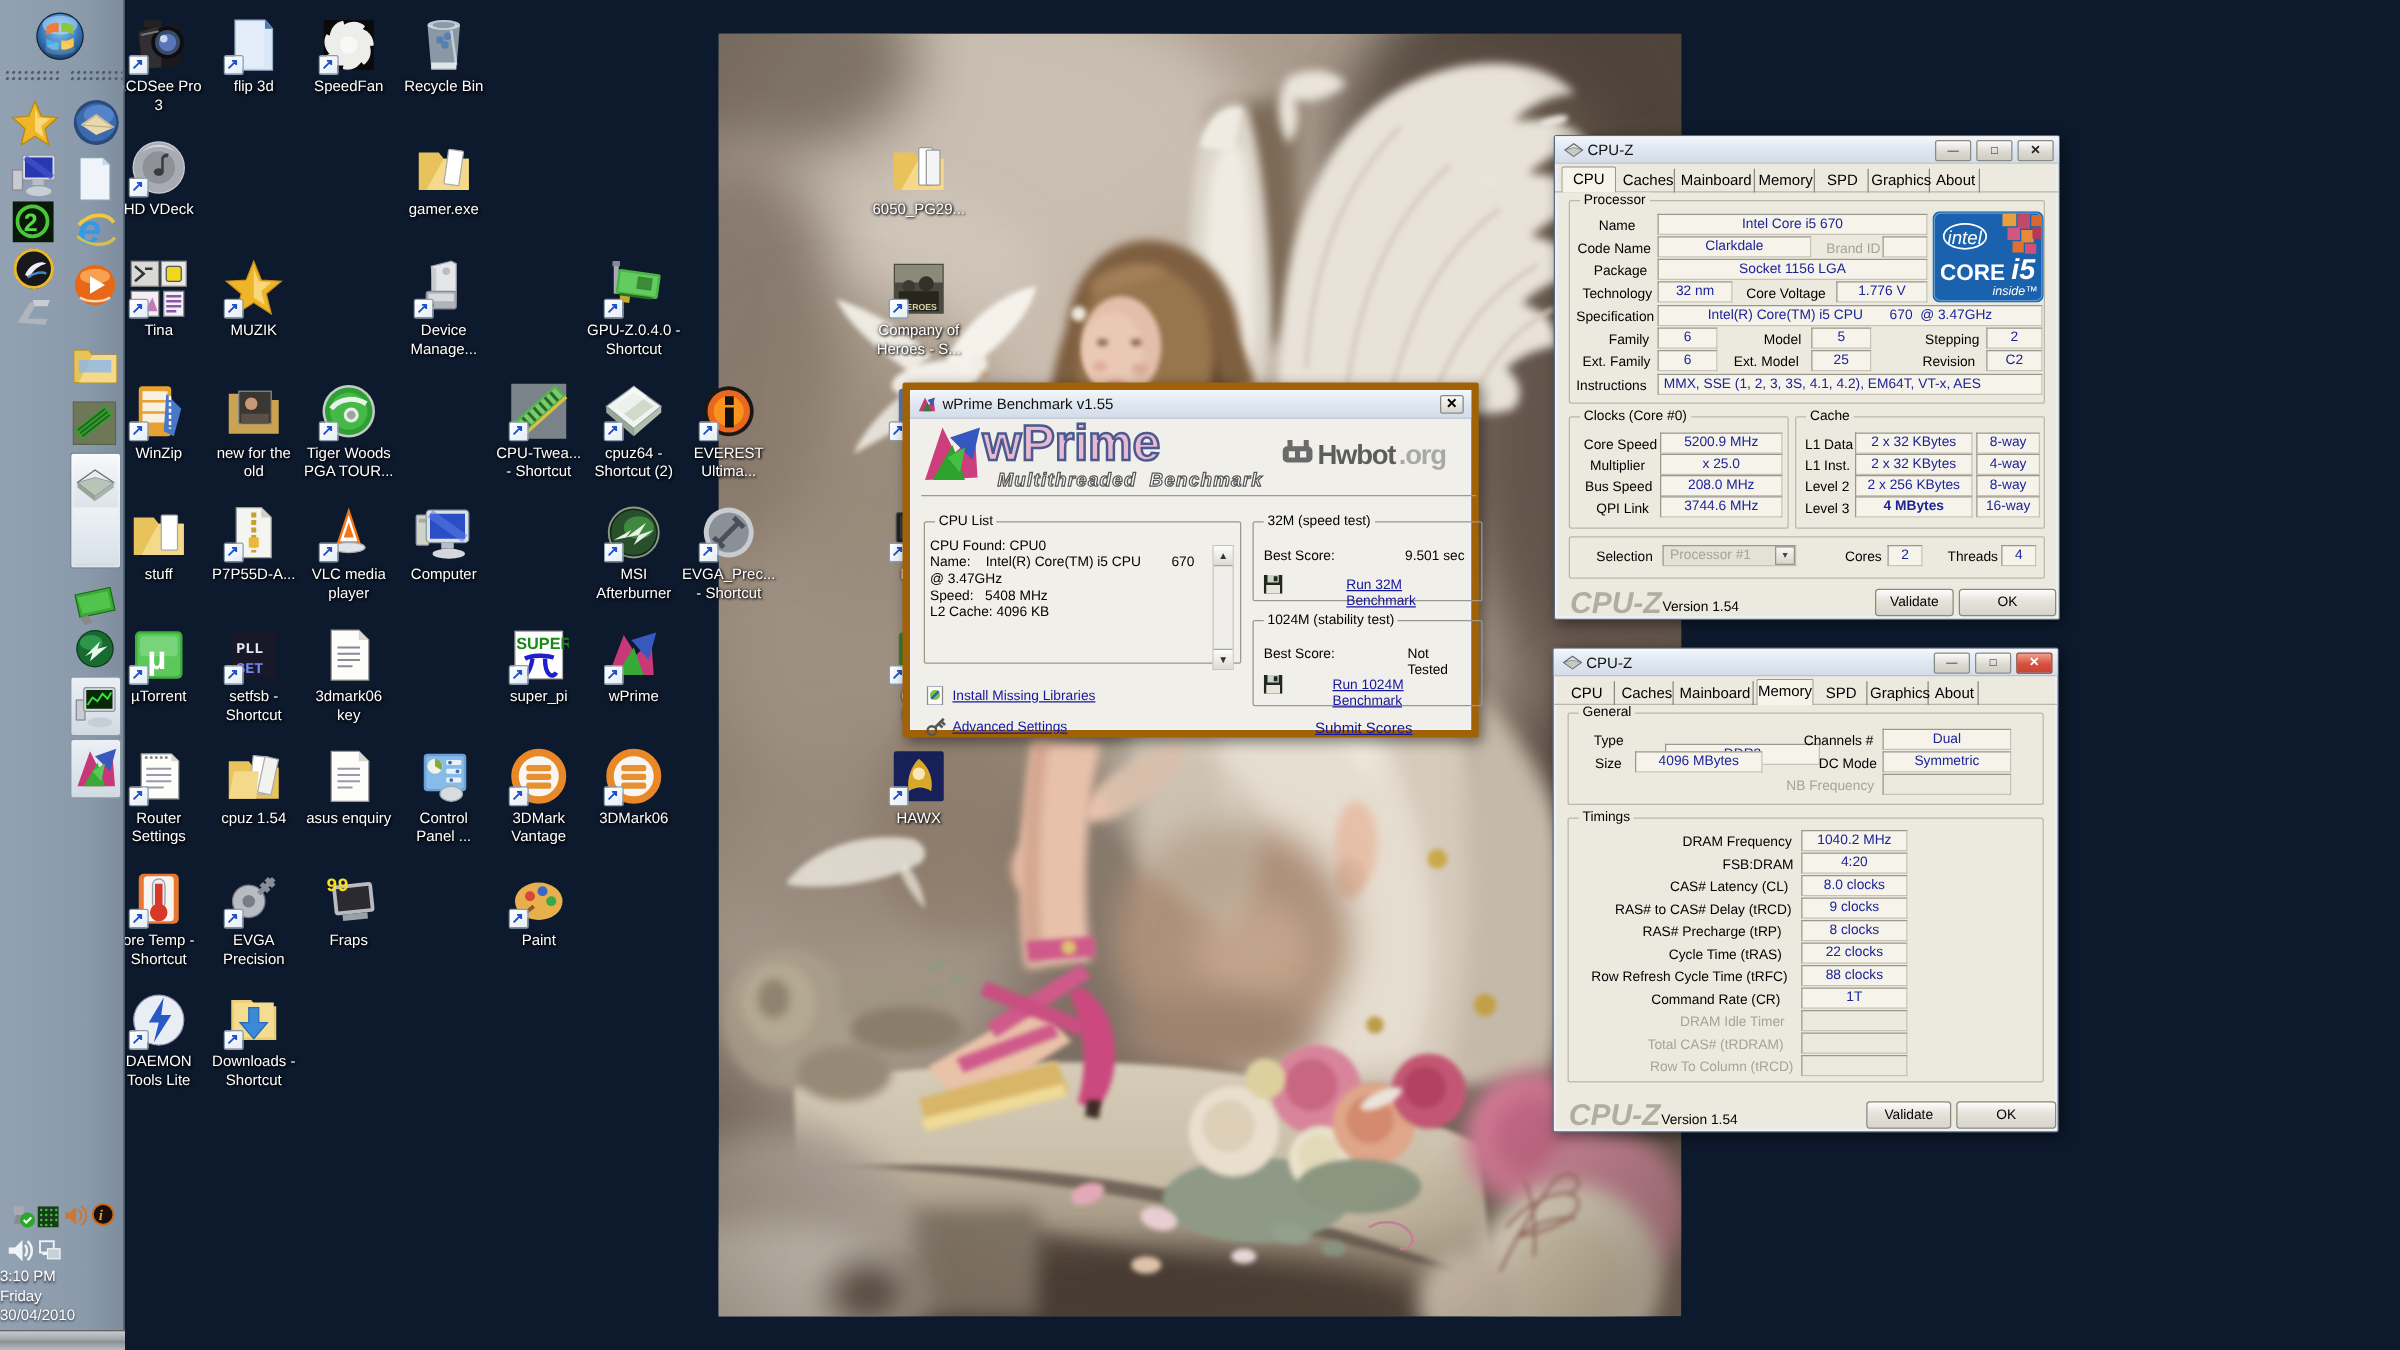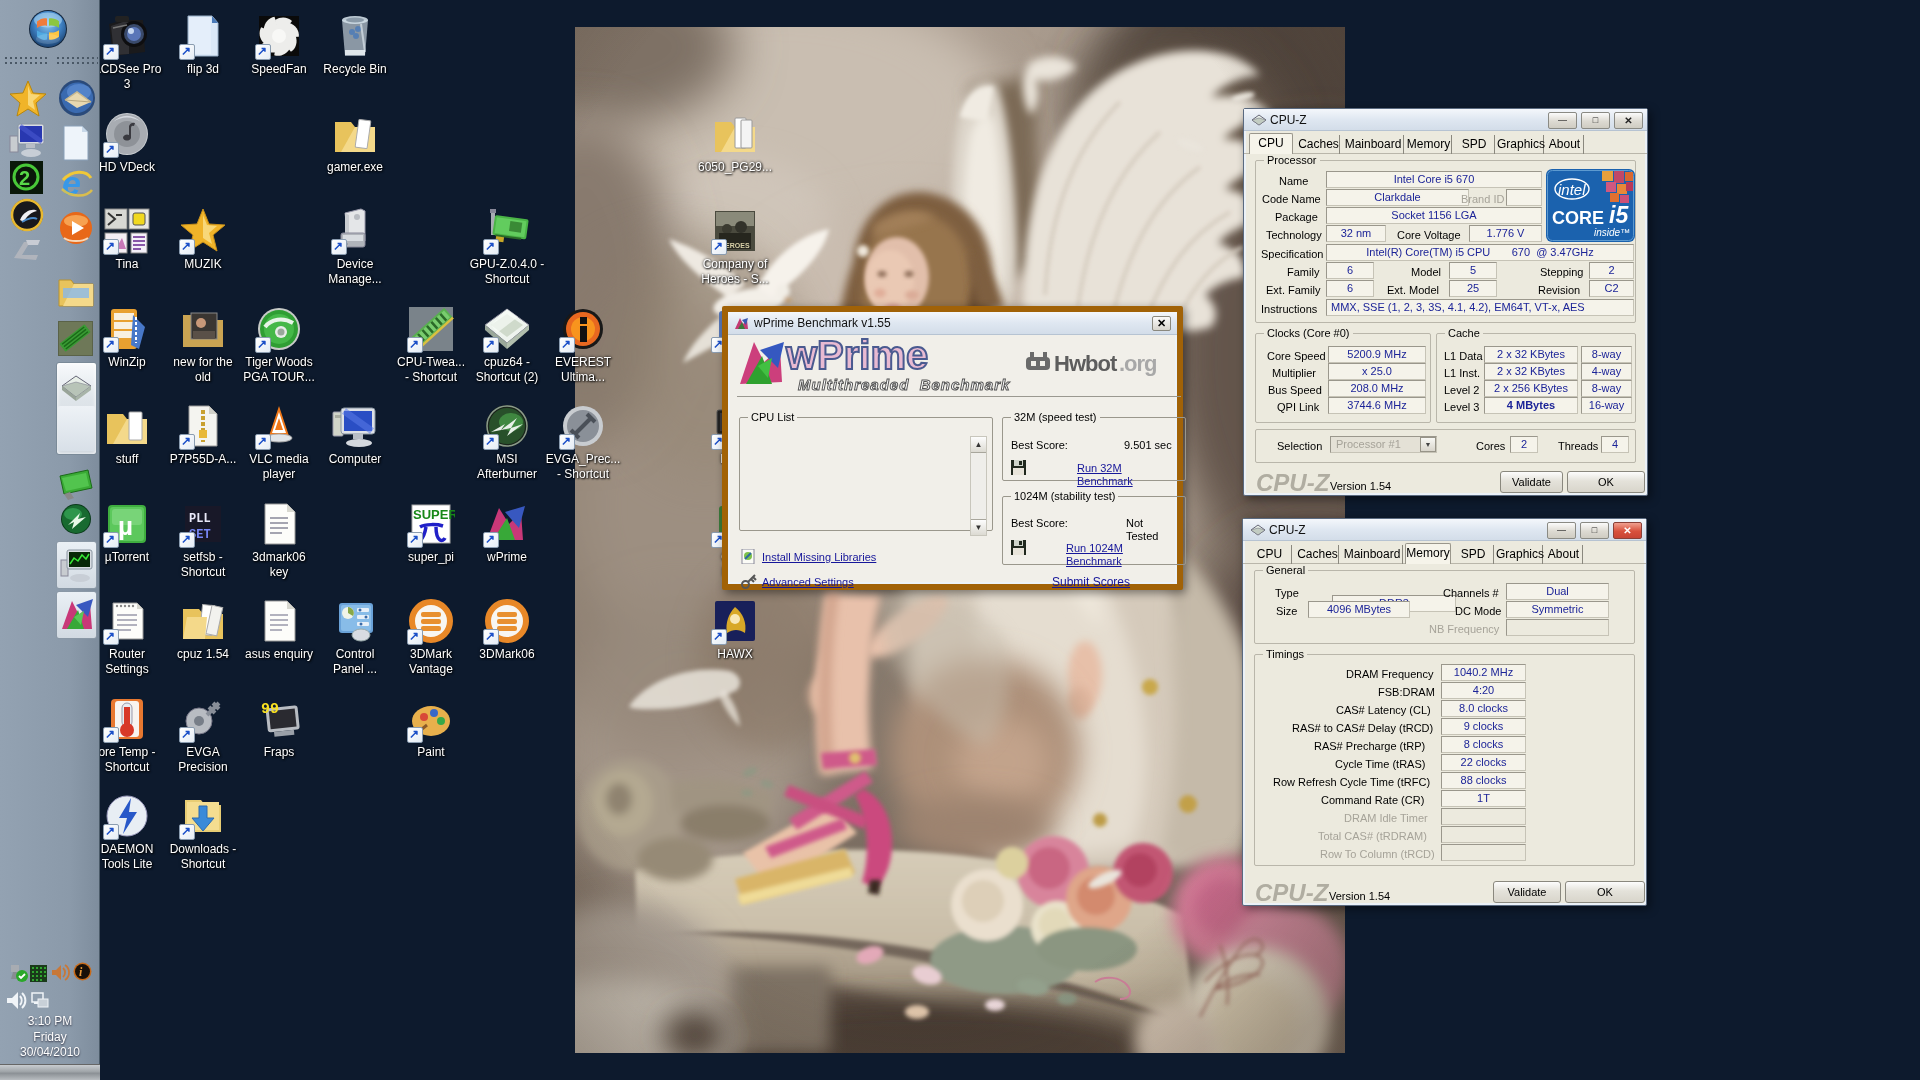--- a/index.html
+++ b/index.html
@@ -8,21 +8,21 @@
   #desktop { position:absolute; left:0; top:0; width:1920px; height:1080px; }
   
   .di { position:absolute; width:76px; text-align:center; z-index:2; }
   .di .ic { width:48px; height:48px; margin:0 auto; position:relative; }
   .di .lb { margin-top:2px; font-size:12px; line-height:14.5px; color:#fff; text-shadow:1px 1px 2px #000, 0 0 3px #000; }
   .sc { position:absolute; left:0px; bottom:0px; width:16px; height:16px; background:linear-gradient(135deg,#fff,#e4ecf5); border:1px solid #8a9cb0; border-radius:2px; }
   .sc:after { content:"\2197"; position:absolute; left:1px; top:-1px; font-size:12px; color:#1c50c8; font-weight:bold; }
   
   #taskbar { position:absolute; left:0; top:0; width:100px; height:1080px; background:linear-gradient(90deg,#93a2b2,#8b9aaa 70%,#7e8d9d); border-right:1px solid #4a5a68; z-index:10; }
   .tbi { position:absolute; }
-  #clock { color:#fff; font-size:12px; text-align:center; line-height:15.5px; text-shadow:0 1px 2px #223; }
+  #clock { color:#fff; font-size:12px; text-align:left; line-height:15.5px; text-shadow:0 1px 2px #223; }
   #showdesk { position:absolute; left:0; top:1064px; width:100px; height:16px; background:linear-gradient(180deg,#c8ccd0,#9fa4a8 45%,#8b9095 55%,#b8bcc0); border-top:1px solid #666; z-index:11; }
   
   #wprime { left:722px; top:306px; width:461px; height:284px; z-index:20; position:absolute;
     background:#f1efe9; border:6px solid #a16207; border-radius:2px; outline:none; box-shadow:3px 3px 10px rgba(0,0,0,.45), inset 0 0 0 2px rgba(235,242,250,.9); }
   .tbar { position:absolute; left:0; top:0; right:0; height:23px; background:linear-gradient(180deg,#f4f7fb,#dfe7f1 50%,#d3ddE9); border-bottom:1px solid #b6c3d2; }
   .tbar .ttl { position:absolute; left:26px; top:4px; font-size:12px; color:#111; }
   
   .cpuz { position:absolute; width:405px; background:#eceade; border:1px solid #5a6a80; border-radius:2px; box-shadow:3px 3px 10px rgba(0,0,0,.45), inset 0 0 0 2px rgba(235,242,250,.9); }
   .gb { position:absolute; border:1px solid #b9b6aa; border-radius:2px; box-shadow:inset 0 0 0 0 #fff; }
   .gb .gt { position:absolute; top:-7px; left:8px; background:#eceade; padding:0 3px; font-size:11px; color:#000; }
@@ -944,20 +944,21 @@
       </g>
       <text x="28" y="21" font-size="22" font-weight="bold" fill="#5d5d5d" font-family="Liberation Sans" letter-spacing="-1">Hwbot</text>
       <text x="93" y="21" font-size="22" font-weight="bold" fill="#a8a8a8" font-family="Liberation Sans" letter-spacing="-1">.org</text>
     </svg>
   </div>
   <div class="abs" style="left:9px;top:84px;width:444px;height:1px;background:#9a9890;"></div>
 
   <div class="gb" style="left:11px;top:105px;width:254px;height:114px;border-color:#9a978c;">
     <span class="gt" style="background:#f1efe9;">CPU List</span>
   </div>
+  <div class="lab" style="left:16px;top:119px;width:225px;line-height:13.2px;">CPU Found: CPU0<br>Name:&nbsp;&nbsp;&nbsp;&nbsp;Intel(R) Core(TM) i5 CPU&nbsp;&nbsp;&nbsp;&nbsp;&nbsp;&nbsp;&nbsp;&nbsp;670<br>@ 3.47GHz<br>Speed:&nbsp;&nbsp;&nbsp;5408 MHz<br>L2 Cache: 4096 KB</div>
 
   <div class="abs" style="left:242px;top:124px;width:17px;height:100px;background:#efeeea;border:1px solid #c8c6bc;">
     <div style="height:16px;background:linear-gradient(180deg,#fdfdfd,#dcdad2);border-bottom:1px solid #a8a69c;text-align:center;font-size:8px;line-height:15px;color:#333;">▲</div>
     <div style="height:66px;"></div>
     <div style="height:16px;background:linear-gradient(180deg,#fdfdfd,#dcdad2);border-top:1px solid #a8a69c;text-align:center;font-size:8px;line-height:16px;color:#333;">▼</div>
   </div>
 
   <div class="gb" style="left:274px;top:105px;width:184px;height:64px;border-color:#9a978c;">
     <span class="gt" style="background:#f1efe9;">32M (speed test)</span>
   </div>
@@ -1039,21 +1040,21 @@
       <rect x="64" y="24" width="9" height="9" fill="#e07030"></rect>
         <rect x="74" y="26" width="9" height="8" fill="#cc5078"></rect>
     </g>
     <text x="12" y="26" font-size="15" font-style="italic" fill="#fff" font-family="Liberation Sans">intel</text>
     <ellipse cx="26" cy="20" rx="17" ry="10" fill="none" stroke="#fff" stroke-width="1.4"></ellipse>
     <text x="6" y="55" font-size="18" font-weight="bold" fill="#fff" font-family="Liberation Sans">CORE</text>
     <text x="63" y="54" font-size="23" font-style="italic" font-weight="bold" fill="#fff" font-family="Liberation Sans">i5</text>
     <text x="48" y="67" font-size="10" font-style="italic" fill="#fff" font-family="Liberation Sans">inside™</text>
   </svg>
   <div class="lab" style="left:18px;top:84px;">Code Name</div>
-  <div class="fld" style="left:82px;top:80px;width:143px;">Clarkdale</div>
+  <div class="fld" style="left:82px;top:80px;width:123px;">Clarkdale</div>
   <div class="lab gray" style="left:217px;top:84px;">Brand ID</div>
   <div class="fld" style="left:262px;top:80px;width:36px;"></div>
   <div class="lab" style="left:31px;top:102px;">Package</div>
   <div class="fld" style="left:82px;top:98px;width:216px;">Socket 1156 LGA</div>
   <div class="lab" style="left:22px;top:120px;">Technology</div>
   <div class="fld" style="left:82px;top:116px;width:60px;">32 nm</div>
   <div class="lab" style="left:153px;top:120px;">Core Voltage</div>
   <div class="fld" style="left:225px;top:116px;width:73px;">1.776 V</div>
   <div class="lab" style="left:17px;top:139px;">Specification</div>
   <div class="fld" style="left:82px;top:135px;width:308px;">Intel(R) Core(TM) i5 CPU&nbsp;&nbsp;&nbsp;&nbsp;&nbsp;&nbsp;&nbsp;670&nbsp; @ 3.47GHz</div>

